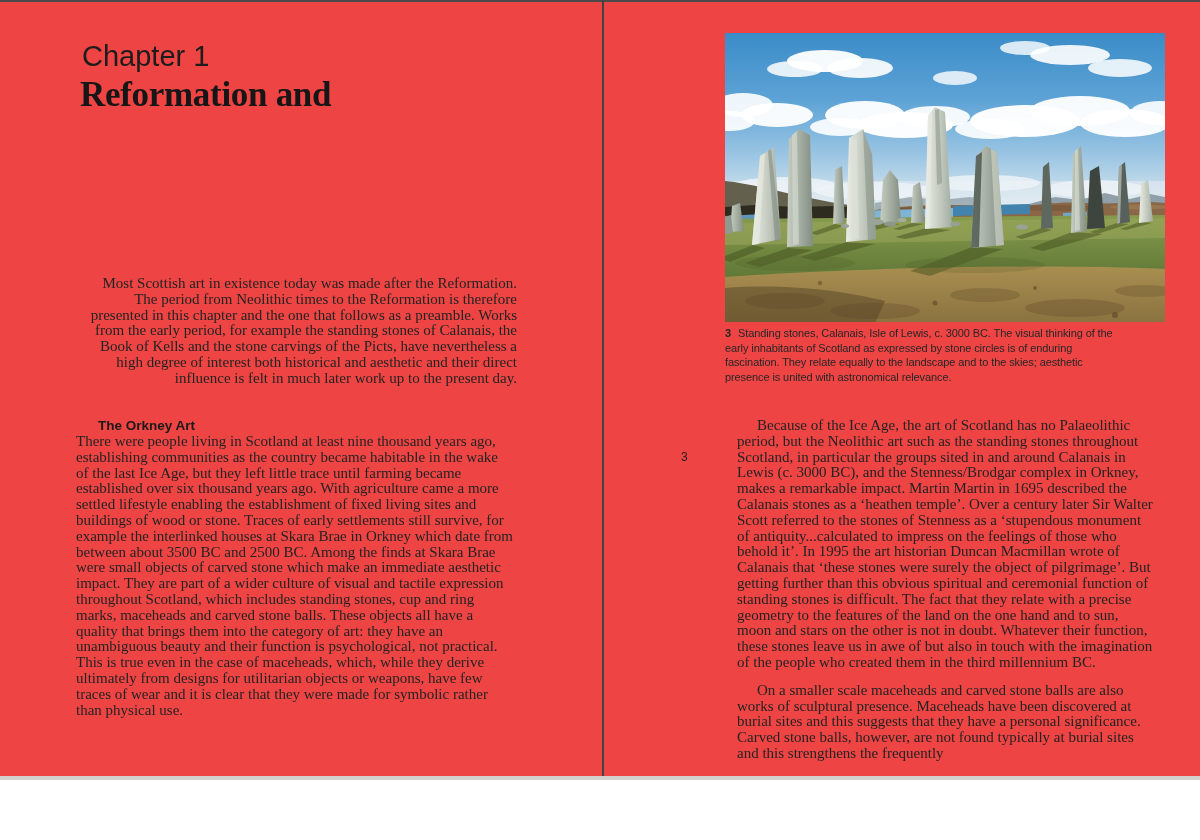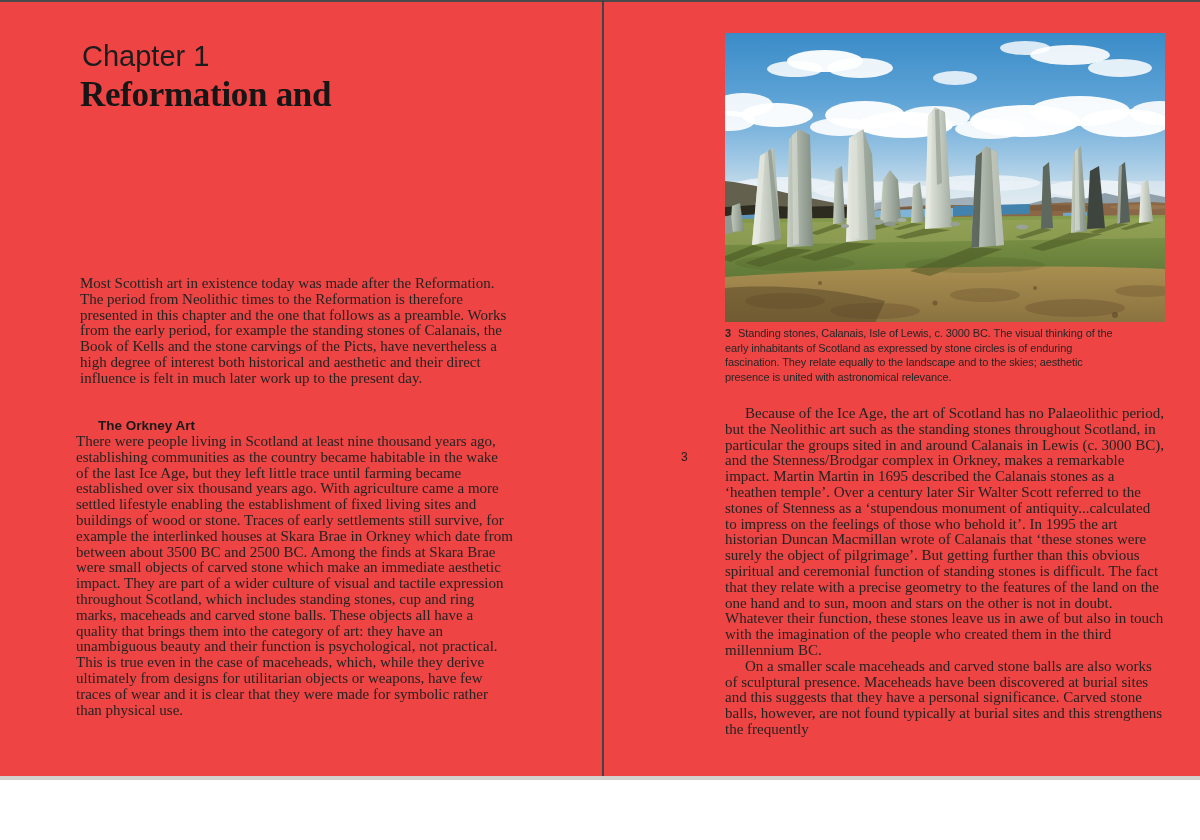--- a/index.html
+++ b/index.html
@@ -8,21 +8,21 @@
   .top-rule{position:absolute;top:0;left:0;width:1200px;height:2px;background:#4a4a4a;}
   .bottom-rule{position:absolute;bottom:0;left:0;width:1200px;height:4px;background:#d3d2cf;}
   .gutter{position:absolute;top:0;left:602px;width:2px;height:840px;background:#434343;}
 
   .kicker{position:absolute;left:82px;top:40px;font-family:"Liberation Sans",sans-serif;
           font-size:29px;line-height:32px;color:#1c1c1c;}
   .chapter-title{position:absolute;left:80px;top:74px;font-weight:bold;font-size:35px;
           line-height:42px;letter-spacing:-0.3px;color:#161616;}
 
   .body-text{font-size:15px;line-height:15.8px;color:#232322;text-align:left;}
-  .intro{position:absolute;left:80px;top:276px;width:437px;}
+  .intro{position:absolute;left:80px;top:276px;width:437px;text-align:right;}
   .section-h{position:absolute;left:98px;top:418px;font-family:"Liberation Sans",sans-serif;
           font-weight:bold;font-size:13.5px;color:#1a1a1a;}
   .section-body{position:absolute;left:76px;top:434px;width:437px;}
 
   .pageno{position:absolute;font-family:"Liberation Sans",sans-serif;font-weight:bold;
           font-size:13px;color:#1a1a1a;}
   .pageno-left{left:80px;top:791px;}
   .pageno-right{left:1112px;top:791px;}
   .running-footer{position:absolute;left:725px;top:792px;font-family:"Liberation Sans",sans-serif;
           font-size:12px;color:#2a2a2a;}
@@ -30,21 +30,21 @@
   .figure{position:absolute;left:725px;top:33px;width:440px;height:289px;}
   .figure svg{display:block;width:440px;height:289px;}
   .caption{position:absolute;left:725px;top:326px;width:392px;
           font-family:"Liberation Sans",sans-serif;font-size:11px;line-height:14.5px;
           letter-spacing:-0.1px;color:#262626;}
   .caption .fig-num{font-weight:bold;margin-right:7px;}
   .margin-ref{position:absolute;left:681px;top:450px;font-family:"Liberation Sans",sans-serif;
           font-size:12px;color:#1e1e1e;}
 
   .rp-body{position:absolute;left:725px;top:406px;width:440px;}
-  .rp-body p{margin:0;text-indent:20px;font-family:Liberation Serif, serif;}
+  .rp-body p{margin:12px;text-indent:20px;font-family:Liberation Serif, serif;}
 </style>
 </head>
 <body>
 
 <div class="spread">
 
   <div class="top-rule"></div>
   <div class="gutter"></div>
   <div class="bottom-rule"></div>
 

